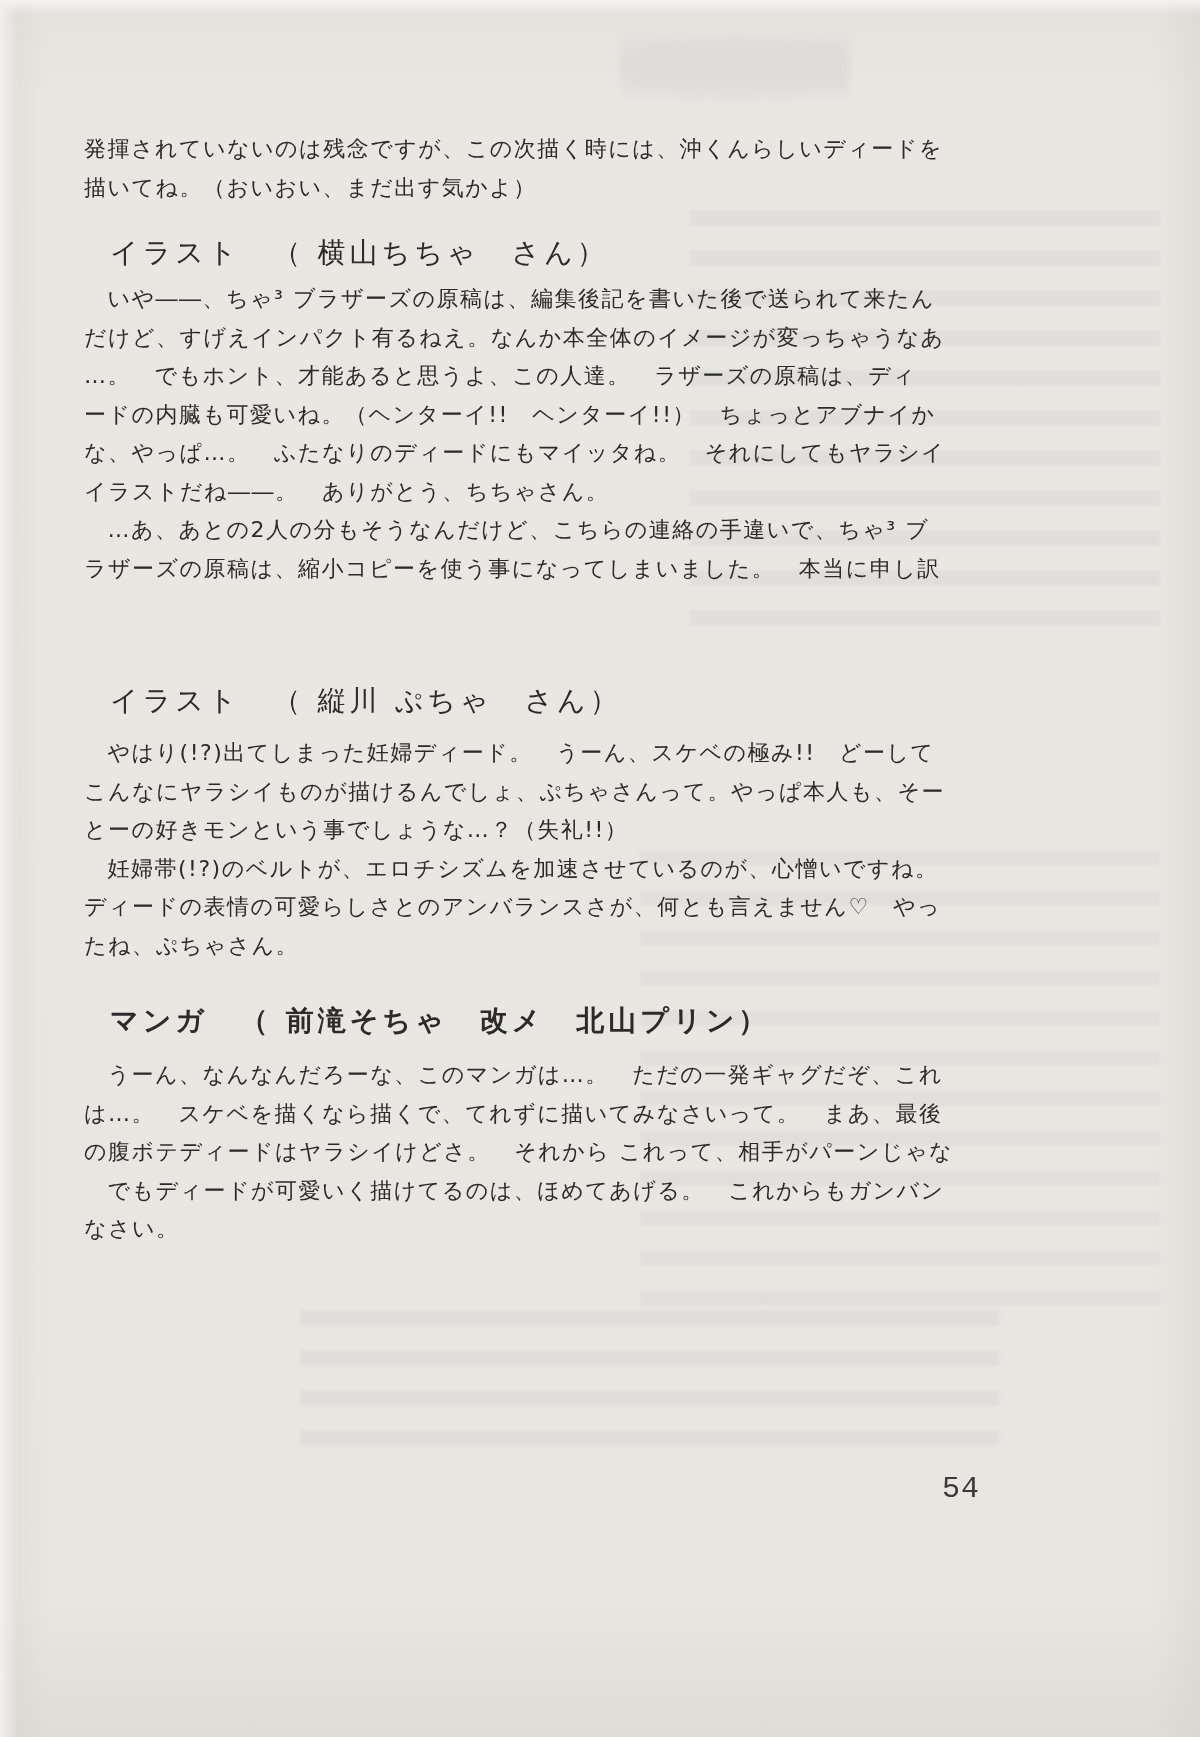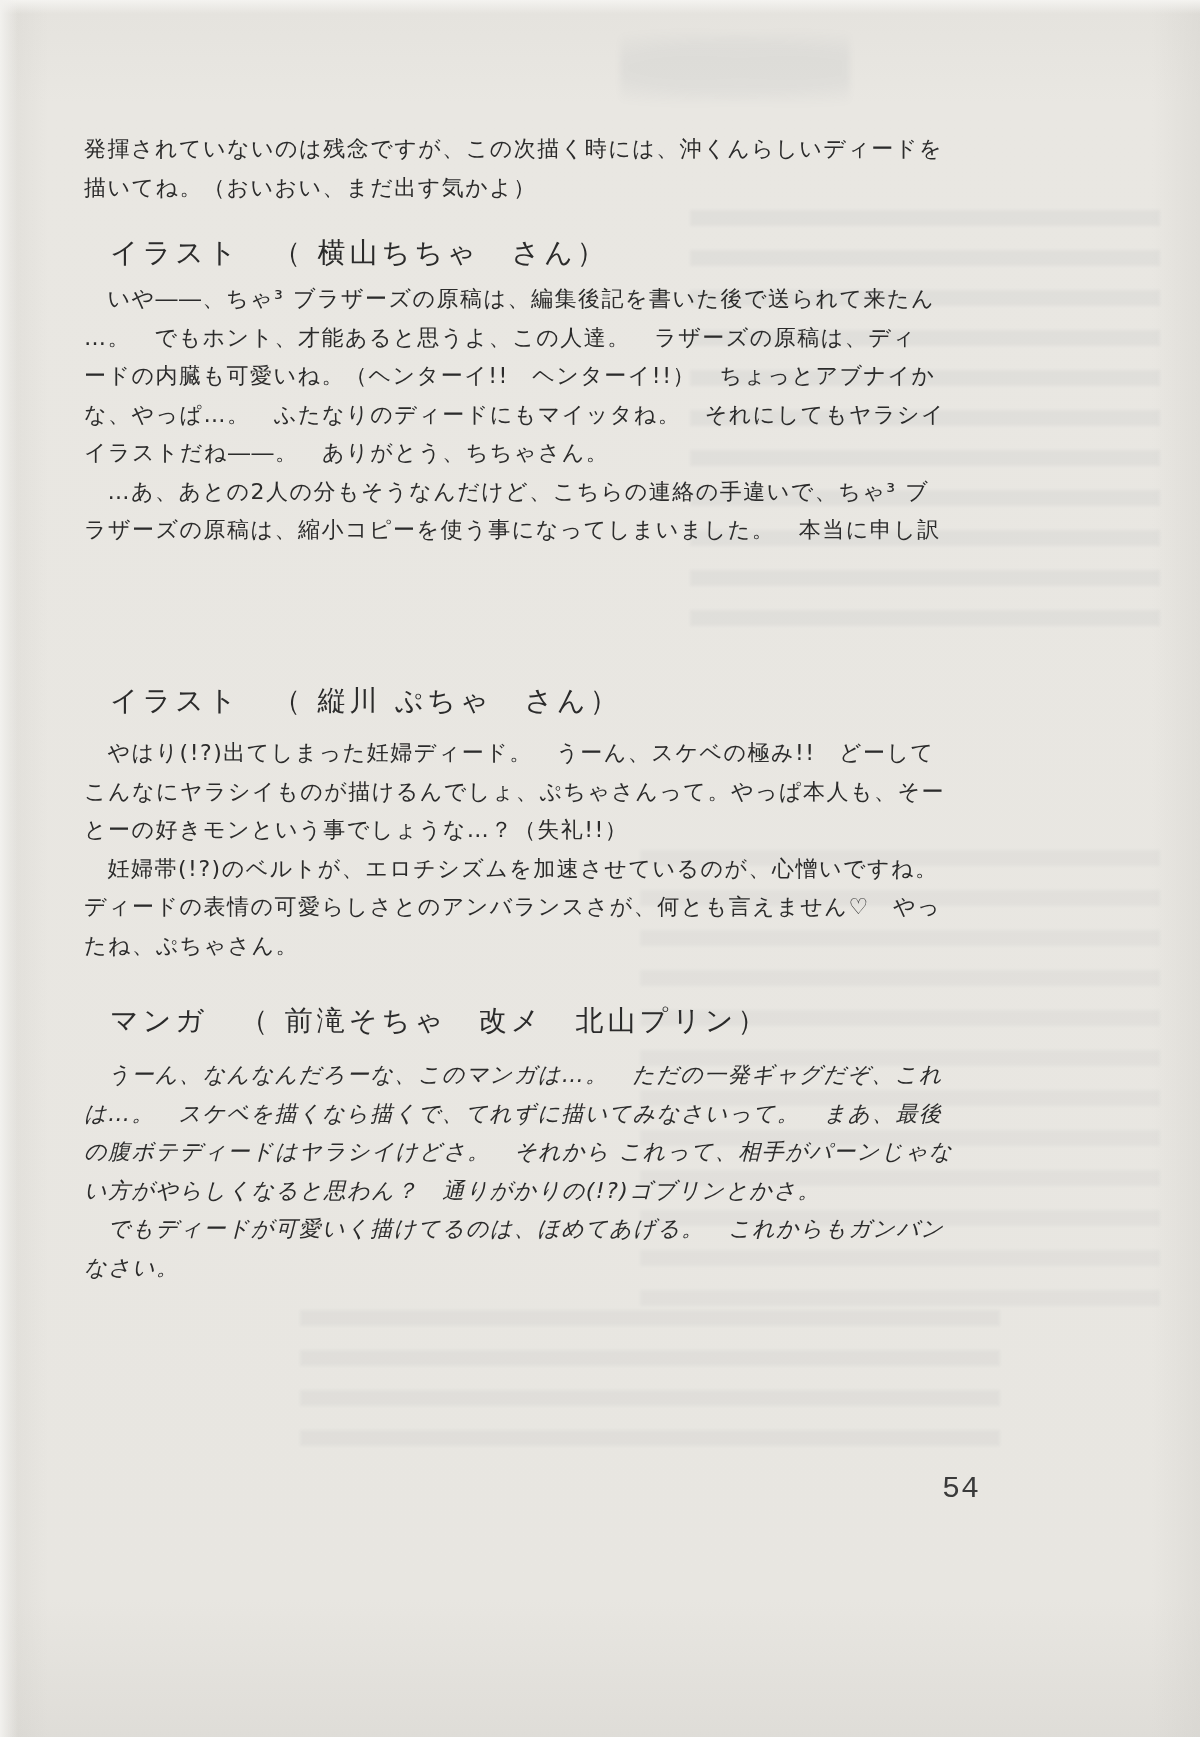--- a/index.html
+++ b/index.html
@@ -40,25 +40,25 @@
     position:relative;
     font-size:22px;line-height:38.5px;height:38.5px;white-space:pre;
   }
   .intro{position:absolute;left:84px;top:130px;width:940px;}
   .section-heading{
     position:absolute;left:110px;width:800px;
     font-size:28px;letter-spacing:4px;white-space:pre;color:#2b2b2b;
   }
   .h1{top:234px;}
   .h2{top:682px;}
-  .h3{top:1002px;}
+  .h3{top:1002px;font-weight:bold;}
   .para{position:absolute;left:84px;width:950px;}
   .p1{top:280px;}
   .p2{top:734px;}
-  .p3{top:1056px;font-style:italic;}
+  .p3{top:1056px;}
   .page-number{
     position:absolute;left:942px;top:1472px;
     font-family:Liberation Mono, monospace;
     font-size:30px;color:#3a3a3a;letter-spacing:1px;
   }
 </style>
 </head>
 <body>
 
 <div class="paper"></div>
@@ -68,20 +68,21 @@
 <div class="bleed b4"></div>
 
 <div class="intro hand">
   <div class="textline">発揮されていないのは残念ですが、この次描く時には、沖くんらしいディードを</div>
   <div class="textline">描いてね。（おいおい、まだ出す気かよ）</div>
 </div>
 
 <div class="section-heading hand h1">イラスト　（ 横山ちちゃ　さん）</div>
 <div class="para hand p1">
   <div class="textline">　いや――、ちゃ³ ブラザーズの原稿は、編集後記を書いた後で送られて来たん</div>
+  <div class="textline">だけど、すげえインパクト有るねえ。なんか本全体のイメージが変っちゃうなあ</div>
   <div class="textline">…。　でもホント、才能あると思うよ、この人達。　ラザーズの原稿は、ディ</div>
   <div class="textline">ードの内臓も可愛いね。（ヘンターイ!!　ヘンターイ!!）　ちょっとアブナイか</div>
   <div class="textline">な、やっぱ…。　ふたなりのディードにもマイッタね。　それにしてもヤラシイ</div>
   <div class="textline">イラストだね――。　ありがとう、ちちゃさん。</div>
   <div class="textline">　…あ、あとの2人の分もそうなんだけど、こちらの連絡の手違いで、ちゃ³ ブ</div>
   <div class="textline">ラザーズの原稿は、縮小コピーを使う事になってしまいました。　本当に申し訳</div>
 </div>
 
 <div class="section-heading hand h2">イラスト　（ 縦川 ぷちゃ　さん）</div>
 <div class="para hand p2">
@@ -91,18 +92,17 @@
   <div class="textline">　妊婦帯(!?)のベルトが、エロチシズムを加速させているのが、心憎いですね。</div>
   <div class="textline">ディードの表情の可愛らしさとのアンバランスさが、何とも言えません♡　やっ</div>
   <div class="textline">たね、ぷちゃさん。</div>
 </div>
 
 <div class="section-heading hand h3">マンガ　（ 前滝そちゃ　改メ　北山プリン）</div>
 <div class="para hand p3">
   <div class="textline">　うーん、なんなんだろーな、このマンガは…。　ただの一発ギャグだぞ、これ</div>
   <div class="textline">は…。　スケベを描くなら描くで、てれずに描いてみなさいって。　まあ、最後</div>
   <div class="textline">の腹ボテディードはヤラシイけどさ。　それから これって、相手がパーンじゃな</div>
-  <div class="textline">い方がやらしくなると思わん？　通りがかりの(!?)ゴブリンとかさ。</div>
   <div class="textline">　でもディードが可愛いく描けてるのは、ほめてあげる。　これからもガンバン</div>
   <div class="textline">なさい。</div>
 </div>
 
 <div class="page-number">54</div>
 
 </body></html>

